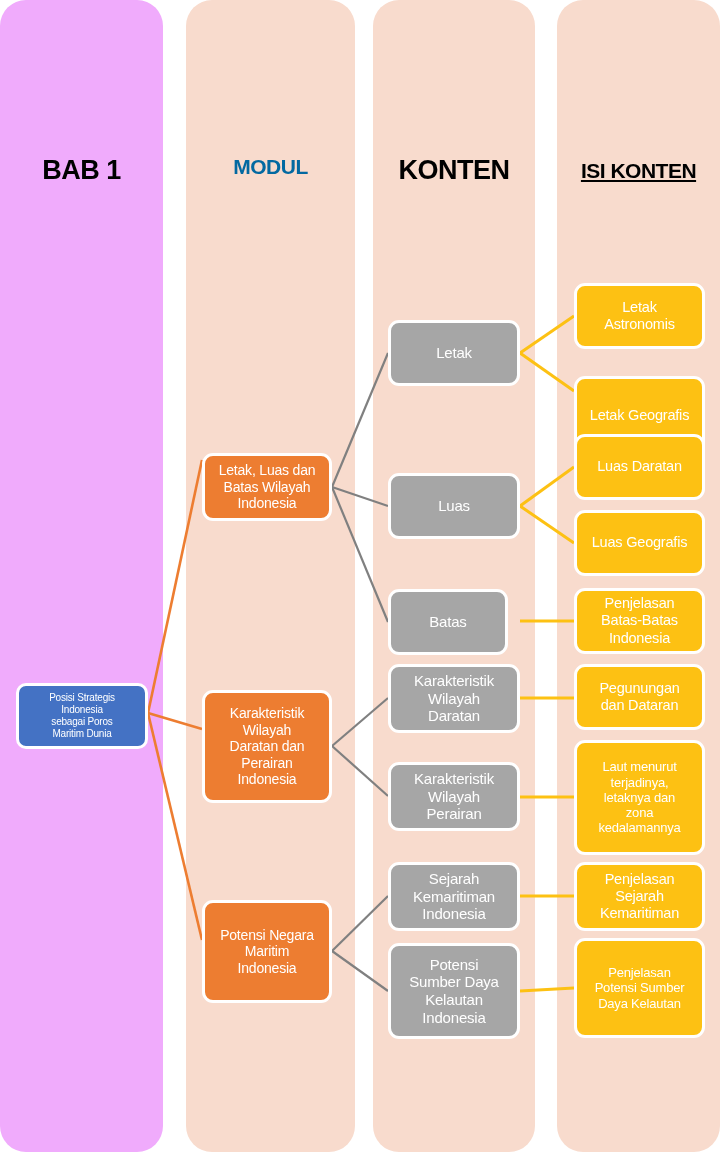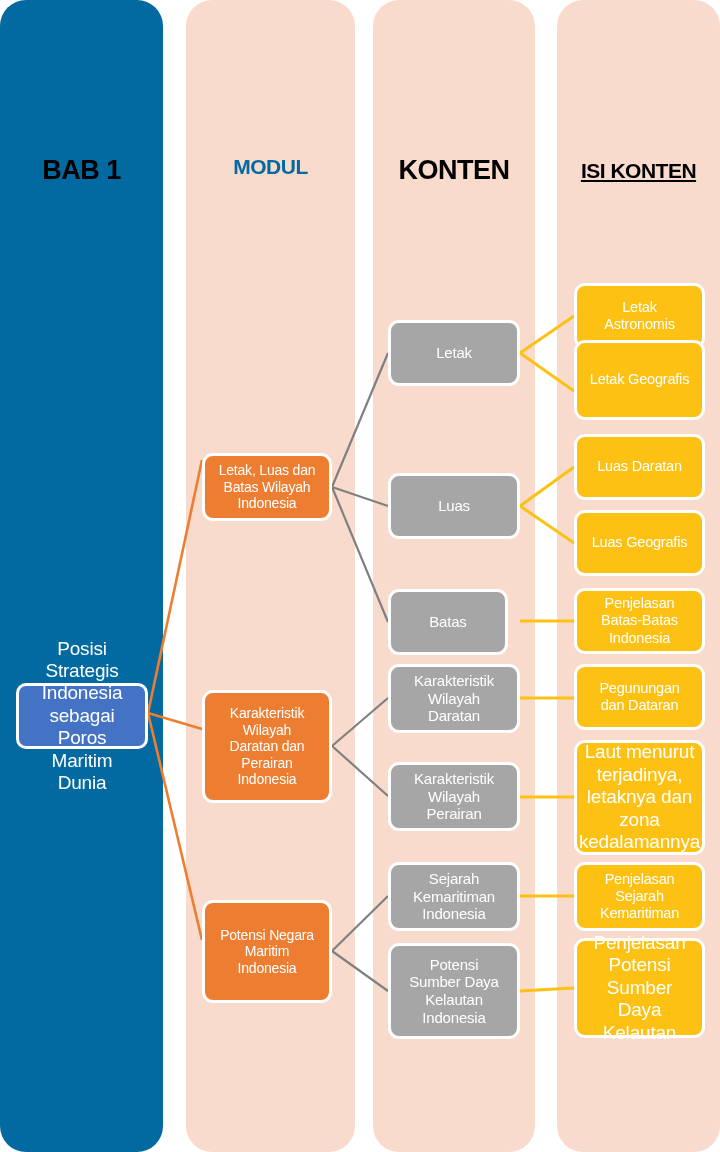--- a/index.html
+++ b/index.html
@@ -50,48 +50,48 @@
     color: #ffffff;
     font-weight: 400;
     line-height: 1.18;
     border-radius: 11px;
     border: 3px solid #ffffff;
     padding: 2px 6px;
     white-space: pre-line;
   }
   .node.root {
     background: #4472c4;
-    font-size: 19px;
+    font-size: 10px;
     border-radius: 10px;
     letter-spacing: -0.2px;
   }
   .node.modul {
     background: #ed7d31;
     font-size: 14px;
     letter-spacing: -0.2px;
   }
   .node.konten {
     background: #a6a6a6;
     font-size: 15px;
     letter-spacing: -0.2px;
   }
   .node.isi {
     background: #fdc113;
     font-size: 14.5px;
     letter-spacing: -0.2px;
   }
-  .node.isi.small { font-size: 19px; }
+  .node.isi.small { font-size: 13px; }
 </style>
 </head>
 <body>
 
 <div id="stage">
 
   <div id="columns-layer">
-      <div class="column" style="left: 0px; top: 0px; width: 163px; height: 1152px; background: #0369a1;">
+      <div class="column" style="left: 0px; top: 0px; width: 163px; height: 1152px; background: #f0abfc;">
         <div class="column-title" style="top: 155px; font-size: 27px; color: rgb(0, 0, 0);">BAB 1</div>
       </div>
       <div class="column" style="left: 186px; top: 0px; width: 169px; height: 1152px; background: rgb(248, 219, 205);">
         <div class="column-title" style="top: 155px; font-size: 21px; color: #0369a1;">MODUL</div>
       </div>
       <div class="column" style="left: 373px; top: 0px; width: 162px; height: 1152px; background: rgb(248, 219, 205);">
         <div class="column-title" style="top: 155px; font-size: 27px; color: rgb(0, 0, 0);">KONTEN</div>
       </div>
       <div class="column" style="left: 557px; top: 0px; width: 163px; height: 1152px; background: rgb(248, 219, 205);">
         <div class="column-title" style="top: 159px; font-size: 21px; color: rgb(0, 0, 0); text-decoration: underline;">ISI KONTEN</div>
@@ -153,21 +153,21 @@
 Perairan</div>
       <div class="node konten" style="left: 388px; top: 862px; width: 132px; height: 69px;">Sejarah
 Kemaritiman
 Indonesia</div>
       <div class="node konten" style="left: 388px; top: 943px; width: 132px; height: 96px;">Potensi
 Sumber Daya
 Kelautan
 Indonesia</div>
       <div class="node isi" style="left: 574px; top: 283px; width: 131px; height: 66px;">Letak
 Astronomis</div>
-      <div class="node isi" style="left: 574px; top: 340px; width: 131px; height: 80px;">Letak Geografis</div>
+      <div class="node isi" style="left: 574px; top: 376px; width: 131px; height: 80px;">Letak Geografis</div>
       <div class="node isi" style="left: 574px; top: 434px; width: 131px; height: 66px;">Luas Daratan</div>
       <div class="node isi" style="left: 574px; top: 510px; width: 131px; height: 66px;">Luas Geografis</div>
       <div class="node isi" style="left: 574px; top: 588px; width: 131px; height: 66px;">Penjelasan
 Batas-Batas
 Indonesia</div>
       <div class="node isi" style="left: 574px; top: 664px; width: 131px; height: 66px;">Pegunungan
 dan Dataran</div>
       <div class="node isi small" style="left: 574px; top: 740px; width: 131px; height: 115px;">Laut menurut
 terjadinya,
 letaknya dan

